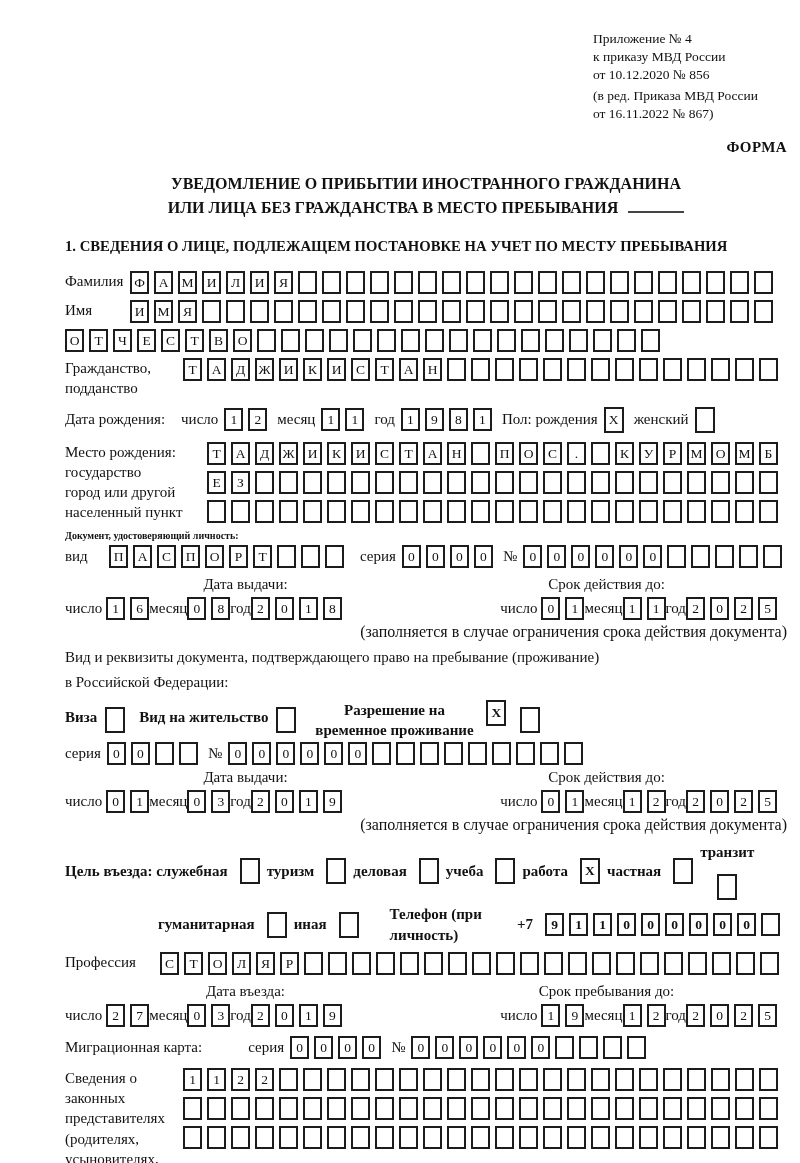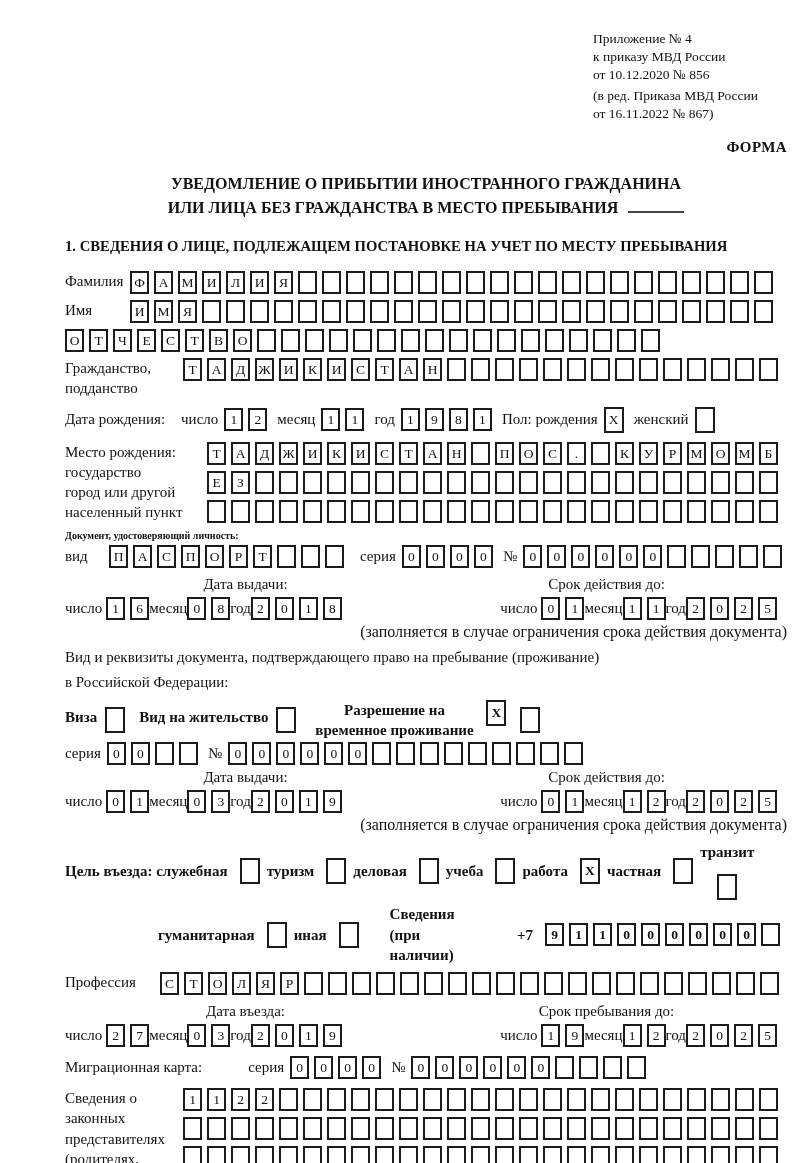--- a/index.html
+++ b/index.html
@@ -556,21 +556,21 @@
           <span class="cell"></span>
         </span>
     </div>
     <div class="opt">
       <span class="olbl">иная</span>
       <span class="cells cb">
           <span class="cell"></span>
         </span>
     </div>
     <div class="opt" style="margin-left:24px;align-items:center;">
-      <span class="olbl">Сведения (при наличии)</span>
+      <span class="olbl">Телефон (при личность)</span>
       <span class="olbl" style="margin-left:18px;">+7</span>
       <span class="cells">
           <span class="cell">9</span>
           <span class="cell">1</span>
           <span class="cell">1</span>
           <span class="cell">0</span>
           <span class="cell">0</span>
           <span class="cell">0</span>
           <span class="cell">0</span>
           <span class="cell">0</span>

